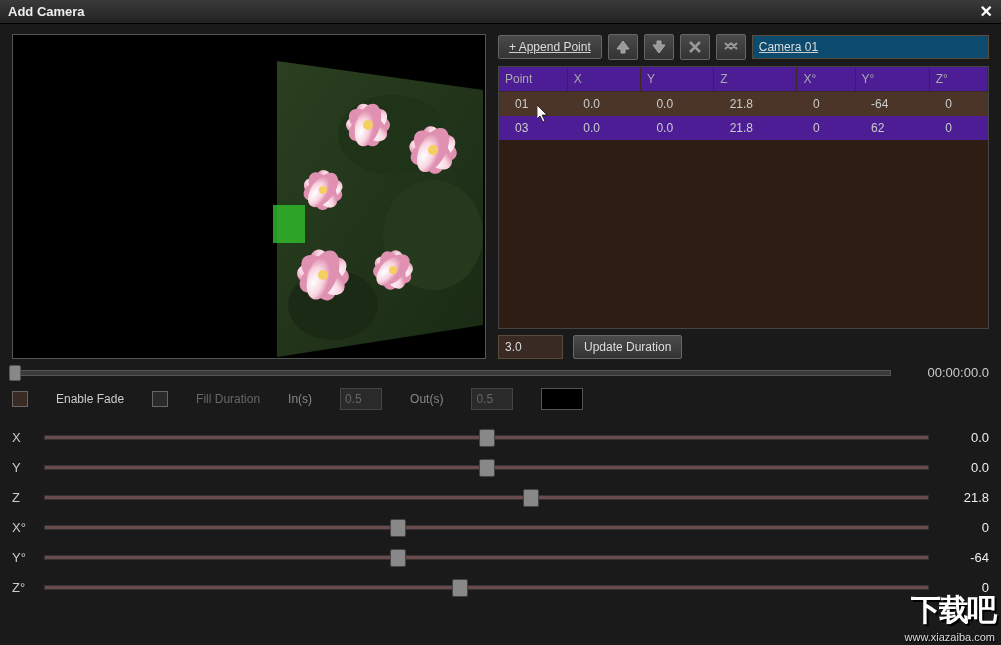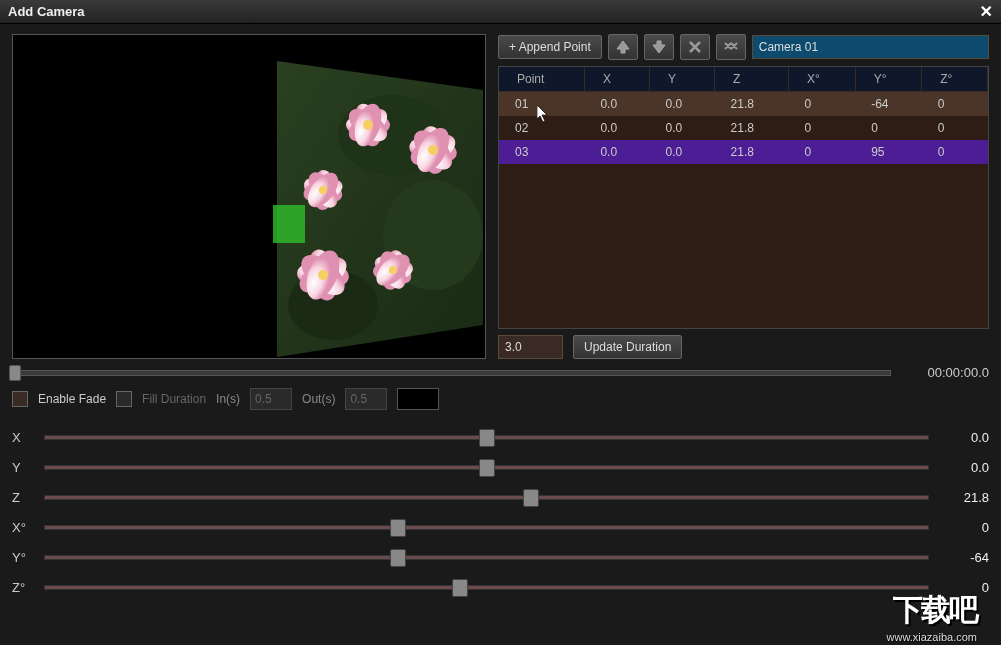--- a/index.html
+++ b/index.html
@@ -4,48 +4,48 @@
 <style>
   * { box-sizing: border-box; margin: 0; padding: 0; font-family: Arial, sans-serif; }
   body { width: 1001px; height: 645px; background: #1a1a1a; color: #ccc; font-size: 12px; overflow: hidden; position: relative; }
   .header { background: linear-gradient(#3a3a3a,#222); height: 24px; display: flex; align-items: center; padding: 0 8px; border-bottom: 1px solid #000; }
   .header-title { font-weight: bold; color: #eee; font-size: 13px; }
   .close-x { margin-left: auto; font-weight: bold; font-size: 16px; color: #fff; cursor: pointer; }
   .main { display: flex; gap: 12px; padding: 10px 12px 6px 12px; }
   .preview { width: 474px; height: 325px; background: #000; border: 1px solid #555; position: relative; overflow: hidden; }
   .preview-img { position: absolute; }
   .right-panel { flex: 1; display: flex; flex-direction: column; gap: 6px; }
-  .toolbar { display: flex; gap: 6px; align-items: center; }
+  .toolbar { display: flex; gap: 6px; align-items: center; text-decoration: underline; }
   .btn { background: linear-gradient(#4a4a4a,#333); border: 1px solid #666; color: #ddd; padding: 4px 10px; font-size: 12px; cursor: pointer; border-radius: 2px; }
   .icon-btn { background: linear-gradient(#4a4a4a,#333); border: 1px solid #666; width: 30px; height: 26px; display: flex; align-items: center; justify-content: center; cursor: pointer; border-radius: 2px; }
   .icon-btn svg { width: 16px; height: 16px; fill: #aaa; stroke: #aaa; }
   .camera-name { flex: 1; background: #0c4a6e; border: 1px solid #5a4a3a; color: #ddd; padding: 4px 6px; font-size: 12px; }
   .table-wrap { flex: 1; background: #2d1d15; border: 1px solid #444; position: relative; overflow: hidden; }
   .table { width: 100%; border-collapse: collapse; }
-  .table th { text-align: left; font-weight: normal; color: #aaa; padding: 5px 18px; border-right: 1px solid #3a2a20; border-bottom: 1px solid #3a2a20; background: #0f172a; font-size: 12px; }
+  .table th { text-align: left; font-weight: normal; color: #aaa; padding: 5px 6px; border-right: 1px solid #3a2a20; border-bottom: 1px solid #3a2a20; background: #4c1d95; font-size: 12px; }
   .table td { padding: 5px 16px; color: #ccc; font-size: 12px; }
   .table tr.selected td { background: #4a3528; }
   .table tr.alt td { background: #4c1d95; }
   .duration-row { display: flex; gap: 10px; align-items: flex-end; }
   .dur-input { width: 65px; background: #3a2a24; border: 1px solid #5a4a3a; color: #ddd; padding: 4px 6px; font-size: 12px; }
   .timeline-row { display: flex; align-items: center; gap: 18px; padding: 0 12px; }
   .timeline-track { flex: 1; height: 6px; background: #3a3a3a; border: 1px solid #555; position: relative; }
   .timeline-thumb { position: absolute; left: -4px; top: -6px; width: 12px; height: 16px; background: #888; border: 1px solid #555; border-radius: 2px; }
   .timecode { color: #ccc; font-size: 13px; width: 80px; text-align: right; }
-  .fade-row { display: flex; align-items: center; gap: 10px; padding: 8px 12px; }
+  .fade-row { display: flex; align-items: center; gap: 28px; padding: 8px 12px; }
   .checkbox { width: 16px; height: 16px; border: 1px solid #666; background: #3a2a24; display: inline-block; vertical-align: middle; }
   .mini-input { width: 42px; background: #2a2a2a; border: 1px solid #444; color: #666; padding: 3px 4px; font-size: 12px; }
   .color-swatch { width: 42px; height: 22px; background: #000; border: 1px solid #555; }
   .sliders { padding: 4px 12px 10px 12px; }
   .slider-row { display: flex; align-items: center; gap: 12px; height: 30px; }
   .slider-label { width: 20px; color: #ccc; font-size: 13px; }
   .slider-track { flex: 1; height: 5px; background: #6a4a4a; border: 1px solid #333; position: relative; }
   .slider-thumb { position: absolute; top: -7px; width: 16px; height: 18px; background: #888; border: 1px solid #444; border-radius: 2px; transform: translateX(-50%); }
   .slider-value { width: 48px; text-align: right; color: #eee; font-size: 13px; }
-  .watermark { position: absolute; right: 24px; bottom: 2px; text-align: right; }
+  .watermark { position: absolute; right: 6px; bottom: 2px; text-align: right; }
   .watermark-big { font-size: 30px; font-weight: bold; color: #fff; text-shadow: 2px 2px 0 #000; letter-spacing: -2px; }
   .watermark-url { font-size: 11px; color: #ddd; text-shadow: 1px 1px 0 #000; }
   .cursor { position: absolute; left: 38px; top: 38px; width: 12px; height: 18px; pointer-events: none; }
 </style>
 </head>
 <body>
 
 <div class="header">
   <span class="header-title">Add Camera</span>
   <span class="close-x">✕</span>
@@ -158,36 +158,27 @@
         <tbody id="tbody">
             <tr class="selected">
               <td>01</td>
               <td>0.0</td>
               <td>0.0</td>
               <td>21.8</td>
               <td>0</td>
               <td>-64</td>
               <td>0</td>
             </tr>
-            <tr>
-              <td>02</td>
-              <td>0.0</td>
-              <td>0.0</td>
-              <td>21.8</td>
-              <td>0</td>
-              <td>0</td>
-              <td>0</td>
-            </tr>
             <tr class="alt">
               <td>03</td>
               <td>0.0</td>
               <td>0.0</td>
               <td>21.8</td>
               <td>0</td>
-              <td>95</td>
+              <td>62</td>
               <td>0</td>
             </tr>
           </tbody>
       </table>
       <svg class="cursor" viewBox="0 0 12 18">
           <path d="M0 0 L0 14 L3 11 L6 17 L8 16 L5 10 L10 10 Z" fill="#fff" stroke="#000" stroke-width="0.7"></path>
         </svg>
     </div>
 
     <div class="duration-row">

